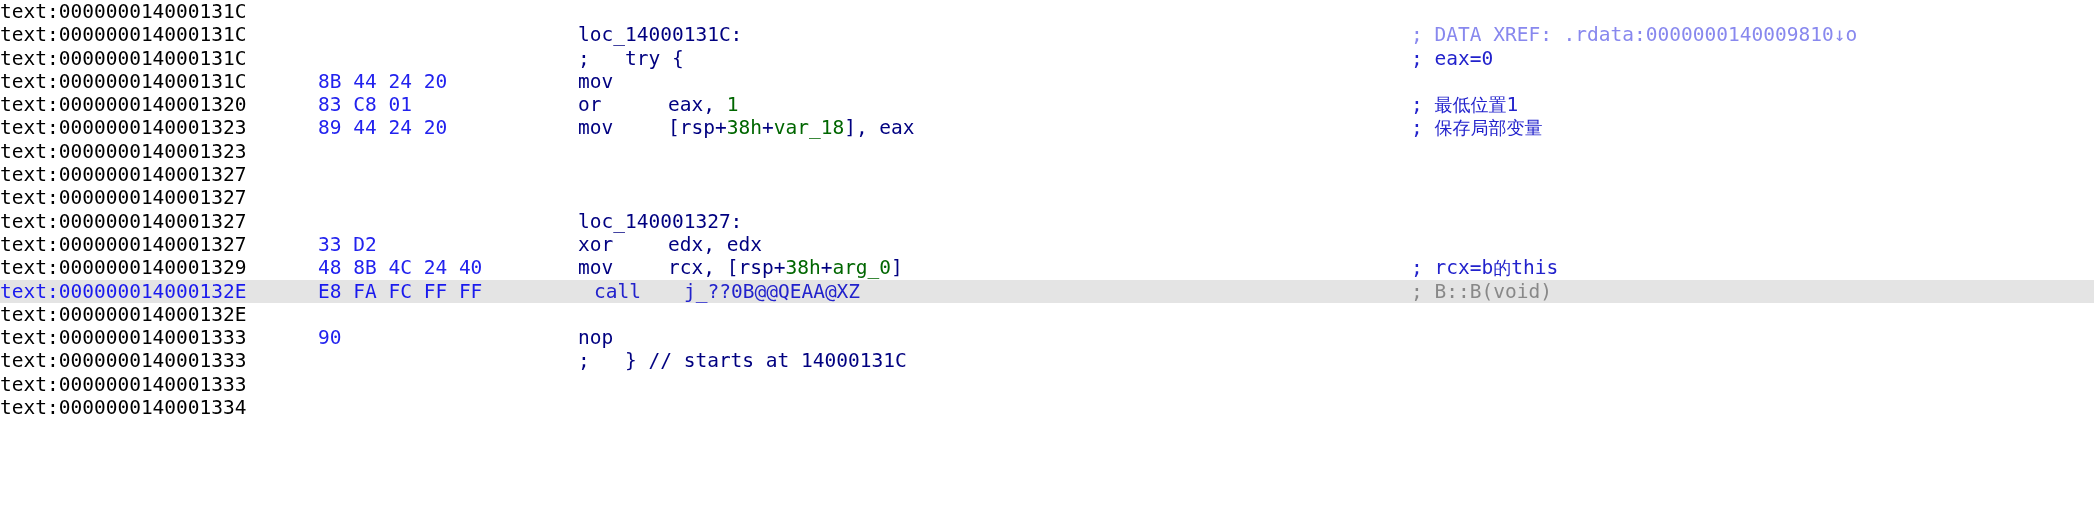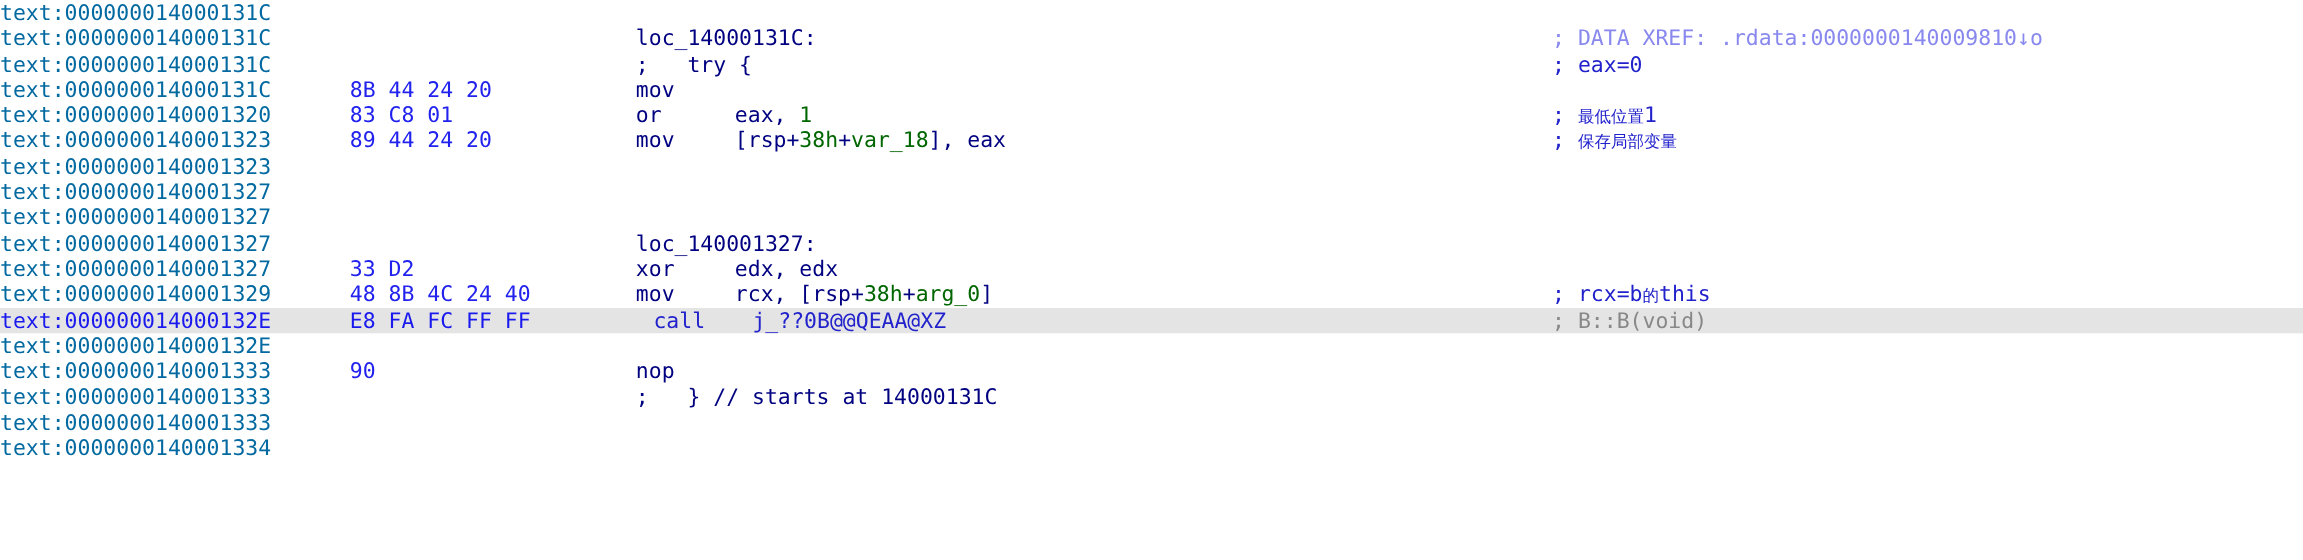--- a/index.html
+++ b/index.html
@@ -57,34 +57,34 @@
     left: 668px;
     top: 0;
   }
   .col-cmt {
     position: absolute;
     left: 1411px;
     top: 0;
   }
 
   
-  .c-addr    { color: #0369a1; }
+  .c-addr    { color: #000000; }
   .c-bytes   { color: #2222ee; }
   .c-mnem    { color: #000080; }
   .c-ops     { color: #000080; }
   .c-label   { color: #000080; }
   .c-num     { color: #006600; }
   .c-xref-d  { color: #8888ee; }
   .c-xref-c  { color: #006600; }
   .c-rcmt    { color: #2222cc; }
   .c-sel     { color: #1a1aee; }
   .c-seltxt  { color: #2222cc; margin-left: 16px; }
   .c-seldim  { color: #888888; }
 
-  .cjk { font-family: "DejaVu Sans", "Liberation Sans", sans-serif; font-size: 15px; }
+  .cjk { font-family: "DejaVu Sans", "Liberation Sans", sans-serif; font-size: 18px; }
 </style>
 </head>
 <body>
 
 <div id="disasm">
     <div class="line"><span class="col-addr c-addr">text:000000014000131C</span></div>
     <div class="line"><span class="col-addr c-addr">text:000000014000131C</span><span class="col-mnem c-label">loc_14000131C:</span><span class="col-cmt c-xref-d">; DATA XREF: .rdata:0000000140009810↓o</span></div>
     <div class="line"><span class="col-addr c-addr">text:000000014000131C</span><span class="col-mnem c-label">;   try {</span><span class="col-cmt c-rcmt">; eax=0</span></div>
     <div class="line"><span class="col-addr c-addr">text:000000014000131C</span><span class="col-bytes c-bytes">8B 44 24 20</span><span class="col-mnem c-mnem">mov</span></div>
     <div class="line"><span class="col-addr c-addr">text:0000000140001320</span><span class="col-bytes c-bytes">83 C8 01</span><span class="col-mnem c-mnem">or</span><span class="col-ops"><span class="c-ops">eax, </span><span class="c-num">1</span><span class="c-ops"></span></span><span class="col-cmt c-rcmt">; <span class="cjk">最低位置</span>1</span></div>

